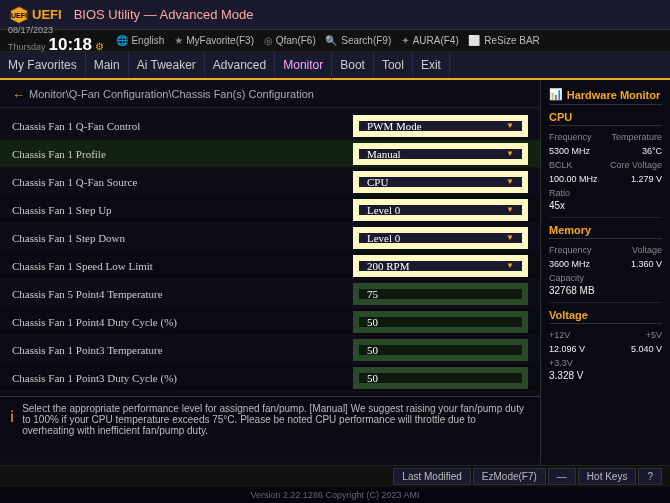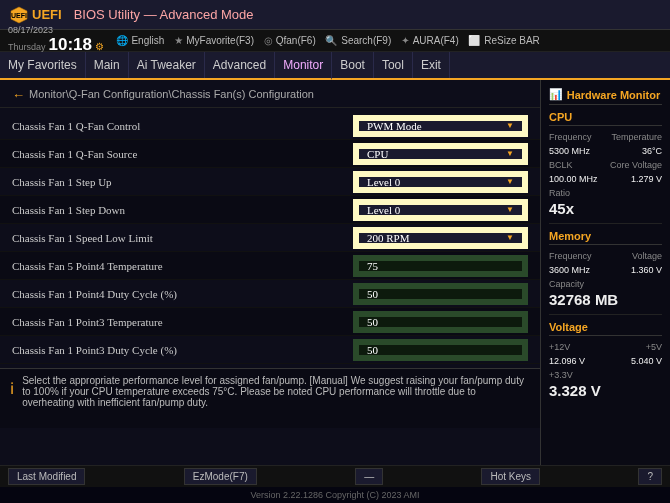--- a/index.html
+++ b/index.html
@@ -174,22 +174,22 @@
       color: #eee;
       font-size: 9px;
     }
     .hw-big-label {
       color: #888;
       font-size: 9px;
       margin-bottom: 2px;
     }
     .hw-big-value {
       color: #eee;
-      font-size: 15px;
-      font-weight: bold;
+      font-size: 10px;
+      font-weight: normal;
       margin-bottom: 4px;
     }
     .hw-divider {
       border-top: 1px solid #222;
       margin: 6px 0;
     }
 
     
     #desc-bar {
       background: #0a0a14;
@@ -207,21 +207,21 @@
       flex-shrink: 0;
       margin-top: 2px;
     }
 
     
     #statusbar {
       background: #111;
       height: 22px;
       display: flex;
       align-items: center;
-      justify-content: space-between;
+      justify-content: flex-end;
       padding: 0 8px;
       gap: 2px;
       border-top: 1px solid #222;
     }
     #statusbar .status-item {
       background: #1a1a2e;
       border: 1px solid #333;
       padding: 2px 8px;
       font-size: 10px;
       color: #bbb;
@@ -300,20 +300,26 @@
 
     <div class="settings-container">
 
       <div class="setting-row">
         <span class="setting-label">Chassis Fan 1 Q-Fan Control</span>
         <div class="setting-value has-dropdown">
             <span>PWM Mode</span>
           </div>
       </div>
 
+      <div class="setting-row highlighted" style="background:#112211;">
+        <span class="setting-label">Chassis Fan 1 Profile</span>
+        <div class="setting-value has-dropdown">
+            <span>Manual</span>
+          </div>
+      </div>
 
       <div class="setting-row">
         <span class="setting-label">Chassis Fan 1 Q-Fan Source</span>
         <div class="setting-value has-dropdown">
             <span>CPU</span>
           </div>
       </div>
 
       <div class="setting-row">
         <span class="setting-label">Chassis Fan 1 Step Up</span>

